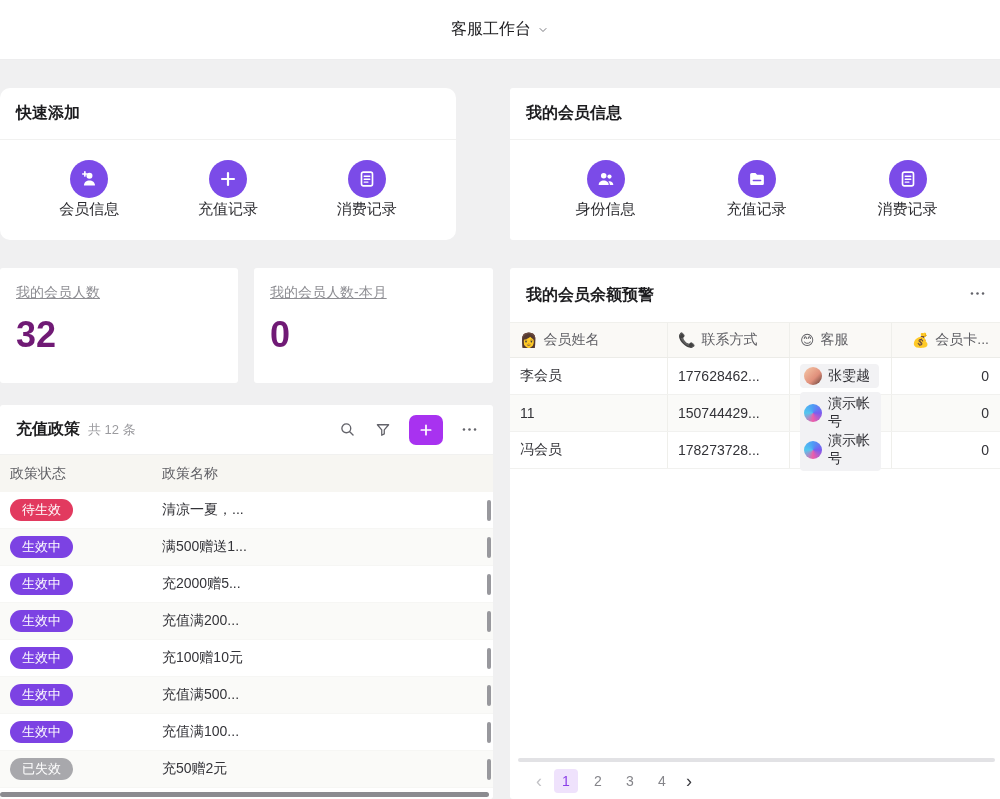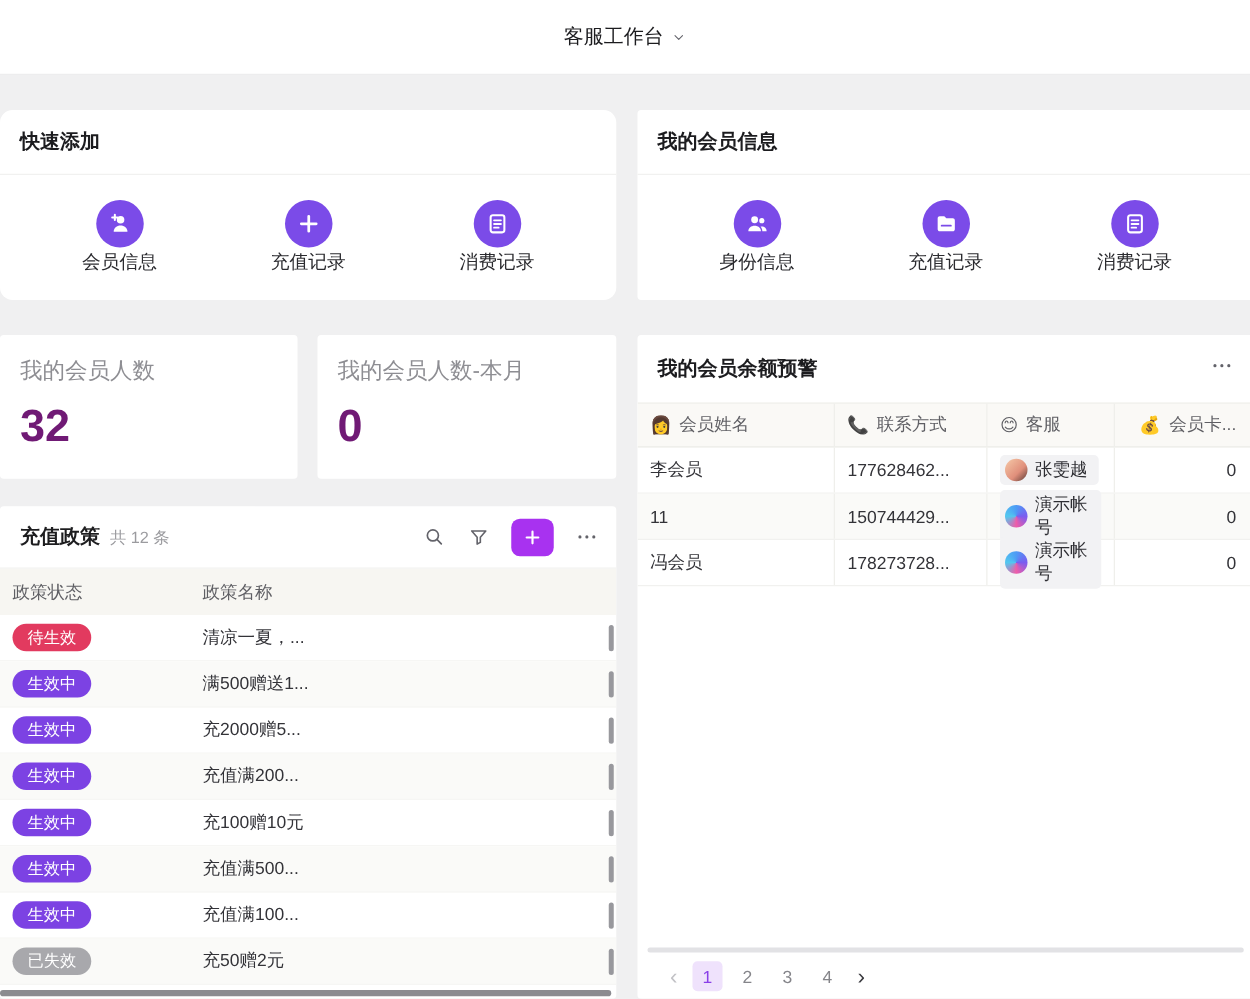--- a/index.html
+++ b/index.html
@@ -13,36 +13,36 @@
   .workspace-switcher { display:flex; align-items:center; gap:6px; cursor:pointer; }
   .workspace-switcher .title { font-size:16px; color:#1c1c1f; }
   .chev { width:12px; height:12px; }
 
   
   .card { position:absolute; background:#fff; border-radius:3px; }
   .card-title-row { height:52px; display:flex; align-items:center; padding:0 16px;
     border-bottom:1px solid #f1f1f0; }
   .card-title { font-size:16px; font-weight:700; color:#1c1c1f; }
 
-  .quick-add   { left:0;   top:88;  width:493px; height:152px;border-radius:10px; }
+  .quick-add   { left:0;   top:88;  width:456px; height:152px;border-radius:10px; }
   .member-info { left:510px; top:88px; width:493px; height:152px; }
   .quick-add, .member-info { top:88px; }
 
   .icon-row { height:99px; display:flex; align-items:center; justify-content:space-around; padding:0 20px; }
   .action { display:flex; flex-direction:column; align-items:center; gap:2px; cursor:pointer; }
   .circle { width:38px; height:38px; border-radius:50%; background:#7b4be8;
     display:flex; align-items:center; justify-content:center; }
   .circle svg { width:22px; height:22px; }
   .action-label { font-size:15px; color:#2b2b2f; }
 
   
   .stat { padding:16px; }
   .stat1 { left:0;     top:268px; width:238px; height:115px; }
   .stat2 { left:254px;  top:268px; width:239px; height:115px; }
-  .stat-label { font-size:18px; color:#8e8e93; }
+  .stat-label { font-size:14px; color:#8e8e93;text-decoration:underline; }
   .stat-value { font-size:36px; font-weight:700; color:#701a75; margin-top:12px; }
 
   
   .policy-card { left:0; top:405px; width:493px; height:394px; overflow:hidden; }
   .policy-header { height:50px; display:flex; align-items:center; padding:0 14px 0 16px;
     border-bottom:1px solid #f1f1f0; }
   .policy-title { font-size:16px; font-weight:700; }
   .policy-count { font-size:13px; color:#9b9b9f; margin-left:8px; }
   .policy-tools { margin-left:auto; display:flex; align-items:center; gap:16px; }
   .tool-icon { width:20px; height:20px; cursor:pointer; display:flex; align-items:center; justify-content:center; }

